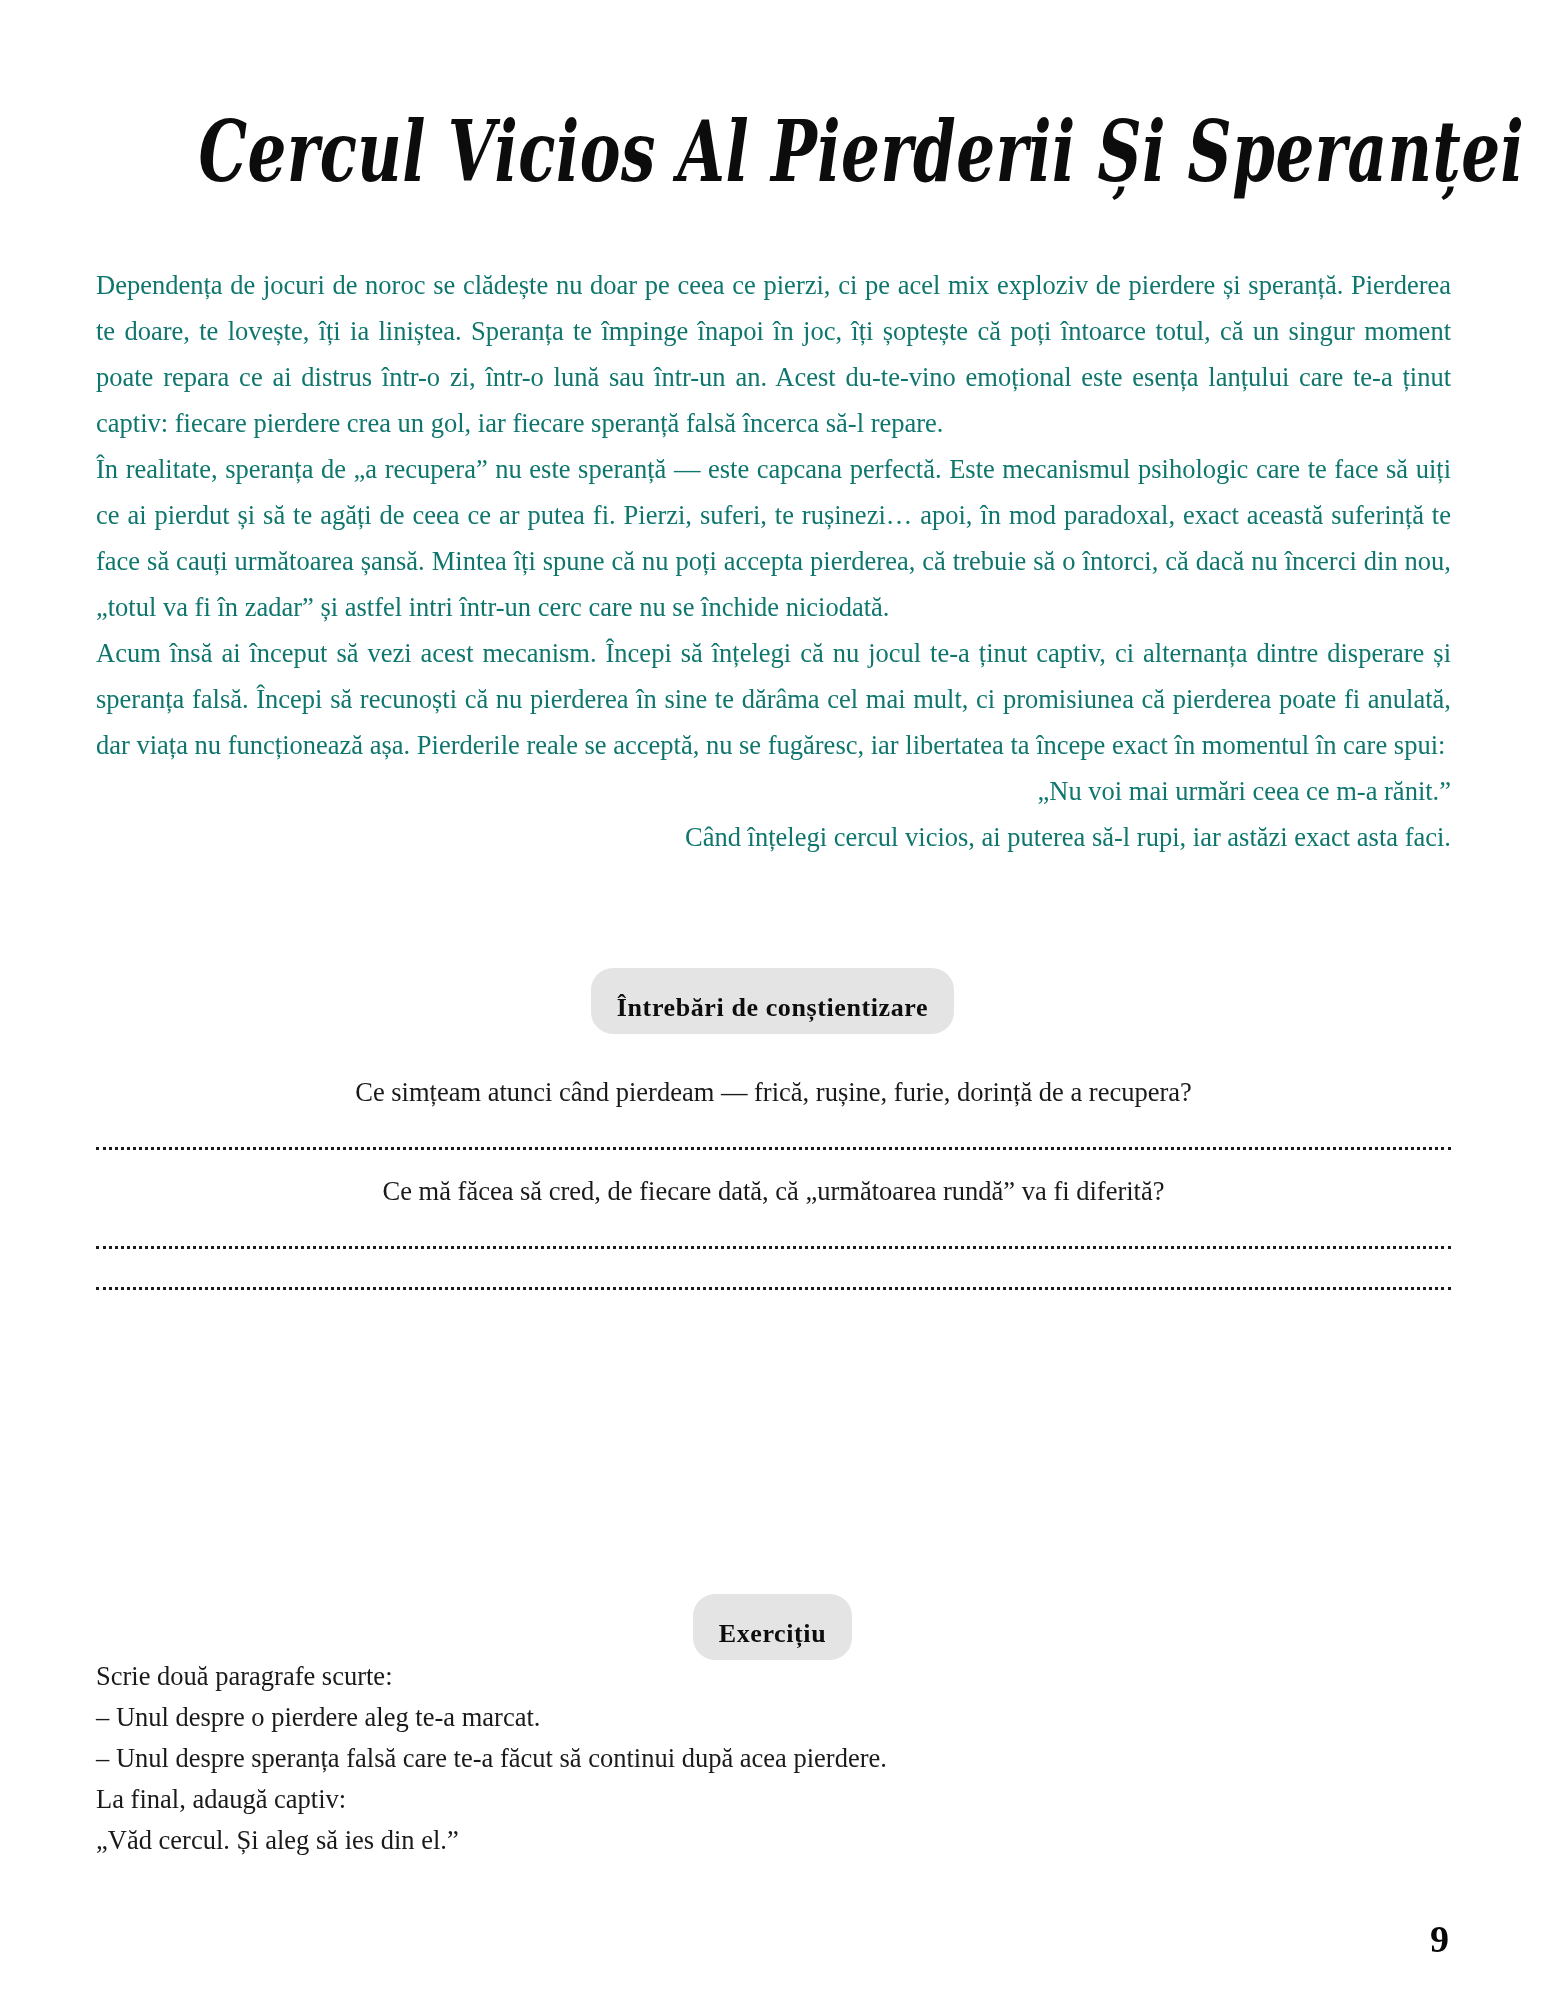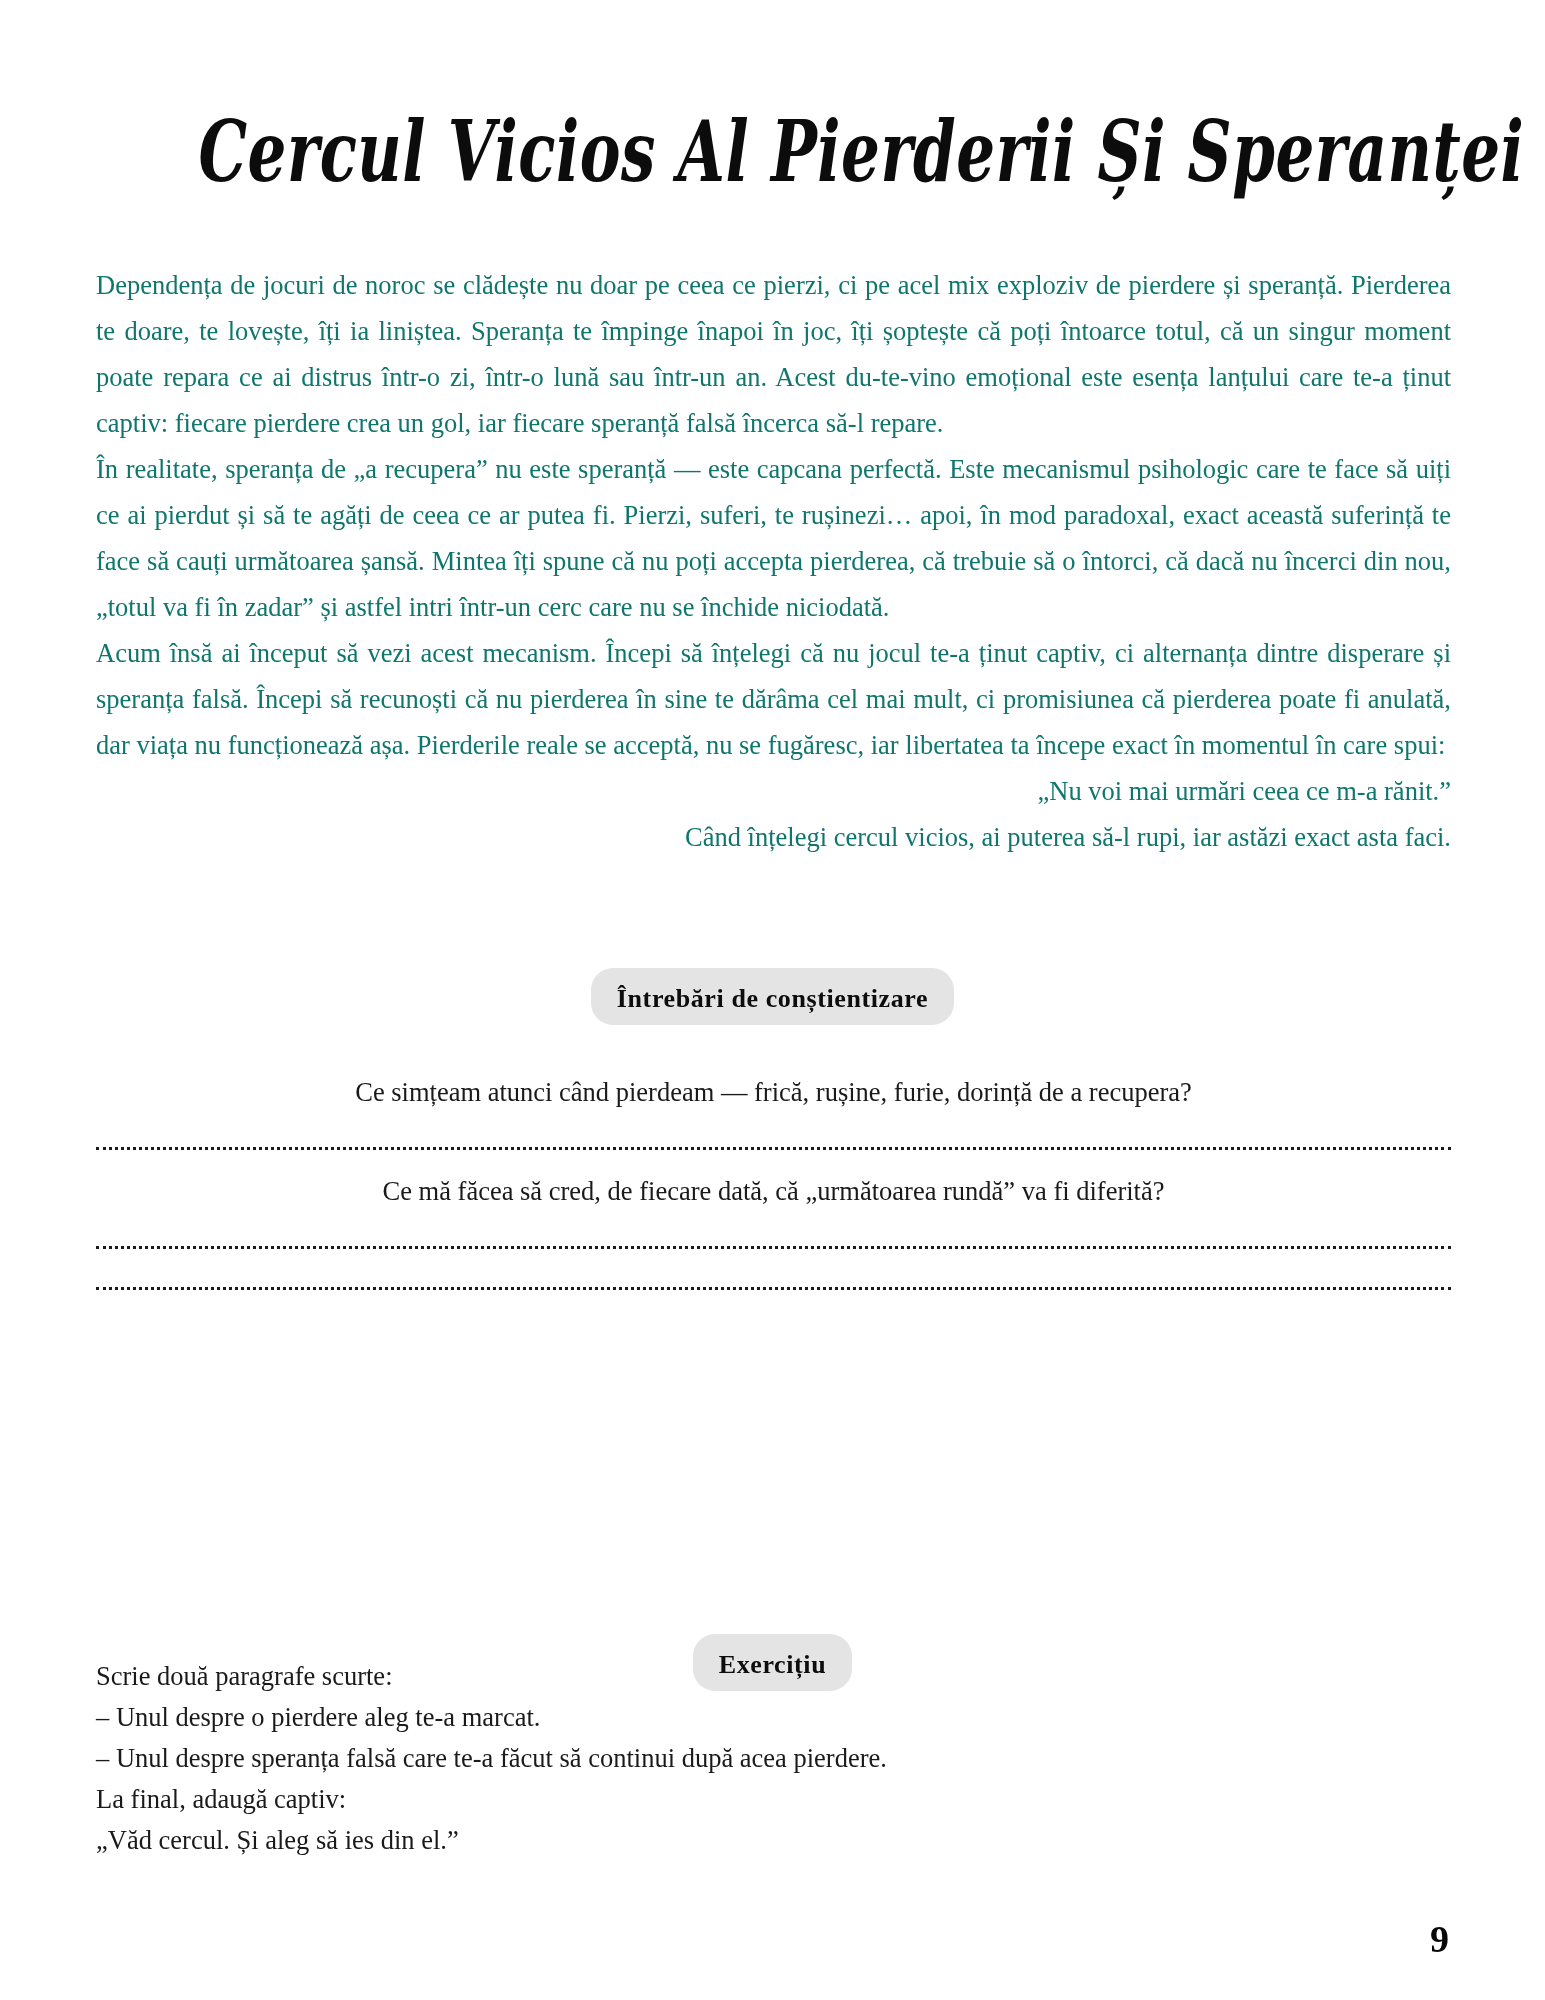--- a/index.html
+++ b/index.html
@@ -68,29 +68,29 @@
   .badge-row {
     position: absolute;
     left: 0;
     right: 0;
     text-align: center;
   }
   .badge {
     display: inline-block;
     background: #e4e4e4;
     border-radius: 22px;
-    padding: 15px 26px 9px 26px;
+    padding: 24px 26px 9px 26px;
     font-size: 26px;
     font-weight: 700;
     letter-spacing: 0.6px;
     color: #0d0d0d;
     line-height: 1.25;
   }
   #badge-questions-row { top: 968px; }
-  #badge-exercise-row  { top: 1634px; }
+  #badge-exercise-row  { top: 1594px; }
 
   
   .questions {
     position: absolute;
     left: 96px;
     top: 1075px;
     width: 1355px;
   }
   .question-item {
     margin: 0;

